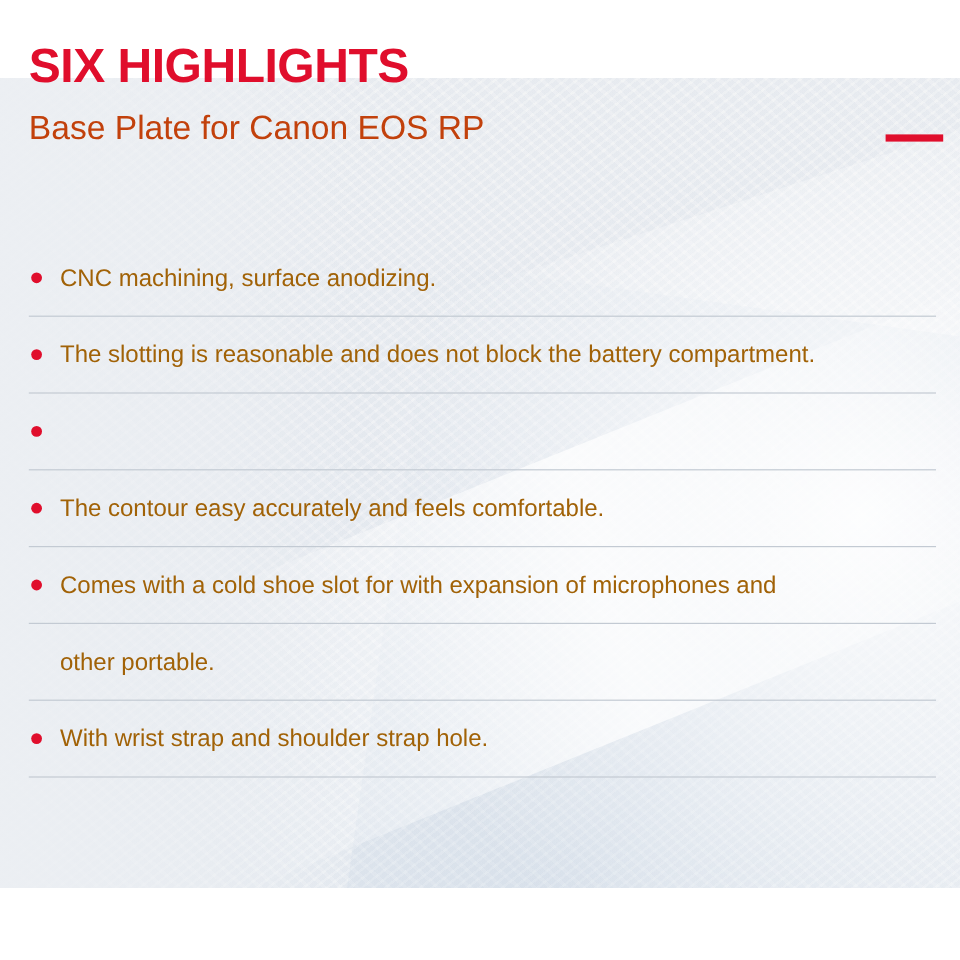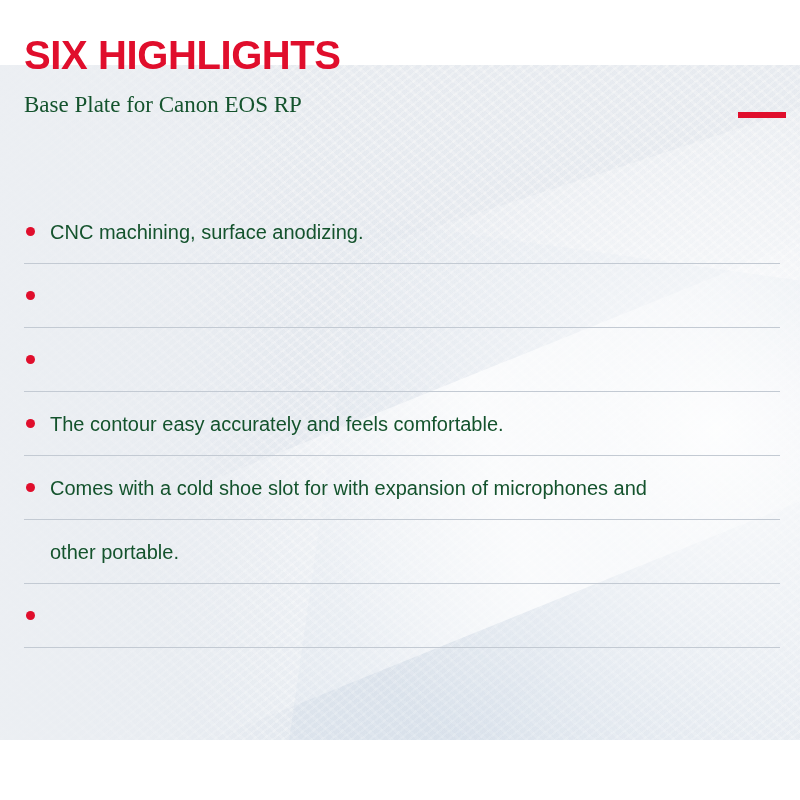--- a/index.html
+++ b/index.html
@@ -125,24 +125,24 @@
     font-size: 40px;
     font-weight: bold;
     letter-spacing: -0.4px;
     color: #e00e2c;
     line-height: 1.0;
     white-space: nowrap;
   }
   .subtitle {
     margin: 0;
     padding-top: 18px;
-    font-family: Liberation Serif, serif;
-    font-size: 23px;
+    font-family: Liberation Sans, sans-serif;
+    font-size: 28px;
     font-weight: normal;
-    color: #14532d;
+    color: #c2410c;
     line-height: 1.0;
     white-space: nowrap;
   }
 
   .accent-dash {
     position: absolute;
     left: 738px;
     top: 112px;
     width: 48px;
     height: 6px;
@@ -173,21 +173,21 @@
     flex: 0 0 auto;
     margin-left: 2px;
     margin-right: 15px;
   }
   .bullet.hidden {
     background: transparent;
   }
   .row-text {
     font-family: "Liberation Sans", sans-serif;
     font-size: 20px;
-    color: #14532d;
+    color: #a16207;
     line-height: 1.2;
     white-space: nowrap;
   }
 </style>
 </head>
 <body>
 
 <div id="page">
 
   <div class="panel">
@@ -208,20 +208,21 @@
 
   <div class="list">
 
     <div class="row">
       <span class="bullet"></span>
       <span class="row-text">CNC machining, surface anodizing.</span>
     </div>
 
     <div class="row">
       <span class="bullet"></span>
+      <span class="row-text">The slotting is reasonable and does not block the battery compartment.</span>
     </div>
 
     <div class="row">
       <span class="bullet"></span>
     </div>
 
     <div class="row">
       <span class="bullet"></span>
       <span class="row-text">The contour easy accurately and feels comfortable.</span>
     </div>
@@ -231,16 +232,17 @@
       <span class="row-text">Comes with a cold shoe slot for with expansion of microphones and</span>
     </div>
 
     <div class="row">
       <span class="bullet hidden"></span>
       <span class="row-text">other portable.</span>
     </div>
 
     <div class="row">
       <span class="bullet"></span>
+      <span class="row-text">With wrist strap and shoulder strap hole.</span>
     </div>
 
   </div>
 </div>
 
 </body></html>

